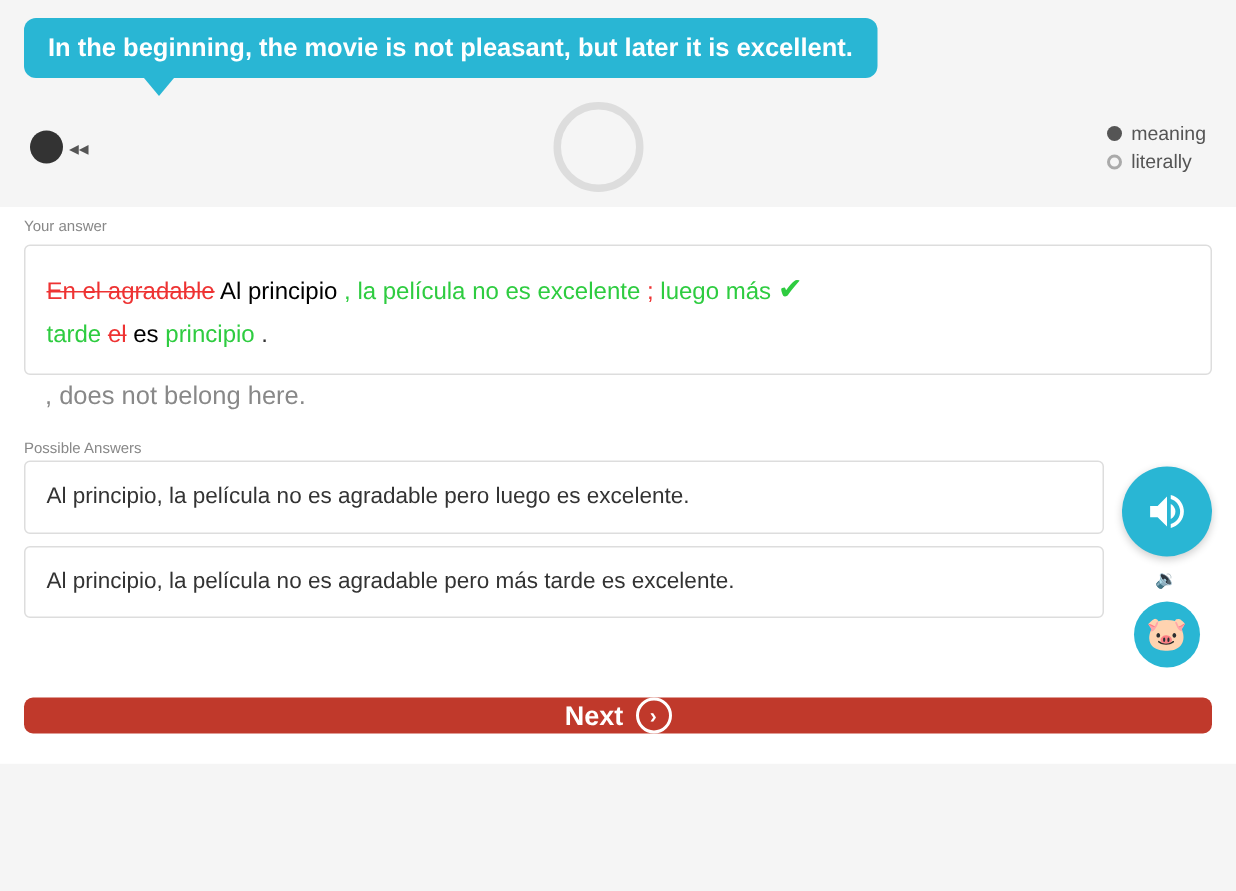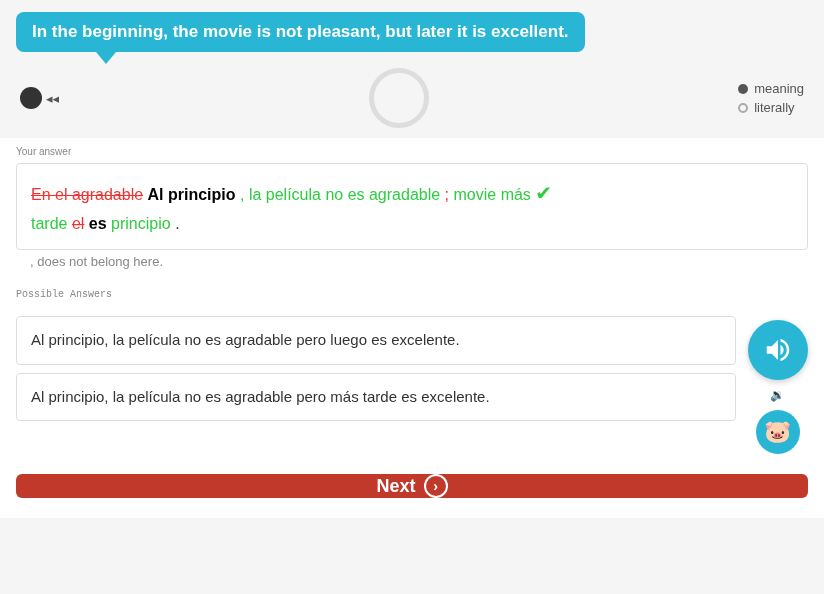--- a/index.html
+++ b/index.html
@@ -135,49 +135,48 @@
       line-height: 1.7;
       color: #333;
     }
 
     .strikethrough {
       text-decoration: line-through;
       color: #e33;
     }
 
     .correct-text {
-      font-weight: bold;
+      font-weight: normal;
       color: #000;
     }
 
     .green-text {
       color: #2ecc40;
     }
 
     .checkmark {
       color: #2ecc40;
       font-size: 20px;
     }
 
     .comma-note {
-      font-size: 13px;
+      font-size: 17px;
       color: #888;
       padding: 4px 14px 8px 14px;
     }
 
     
     .possible-answers-section {
       padding: 8px 16px 4px 16px;
       background: #fff;
       position: relative;
     }
 
     .possible-answers-section .section-label {
-      margin-bottom: 16px;
-      font-family: Liberation Mono, monospace;
+      margin-bottom: 2px;
     }
 
     .answers-and-btns {
       display: flex;
       gap: 12px;
       align-items: flex-start;
     }
 
     .answers-list {
       flex: 1;
@@ -304,23 +303,23 @@
       </div>
     </div>
   </div>
 
   <div class="your-answer-section">
     <div class="section-label">Your answer</div>
     <div class="answer-box">
       <span class="strikethrough">En el agradable</span>
       <span> </span>
       <span class="correct-text">Al principio</span>
-      <span class="green-text">, la película no es agradable</span>
+      <span class="green-text">, la película no es excelente</span>
       <span style="color:#e33;">;</span>
-      <span class="green-text"> movie más</span>
+      <span class="green-text"> luego más</span>
       <span class="checkmark">✔</span>
       <br>
       <span class="green-text">tarde </span>
       <span class="strikethrough">el</span>
       <span> </span>
       <span class="correct-text">es</span>
       <span class="green-text"> principio</span>
       <span>.</span>
     </div>
     <div class="comma-note">, does not belong here.</div>

